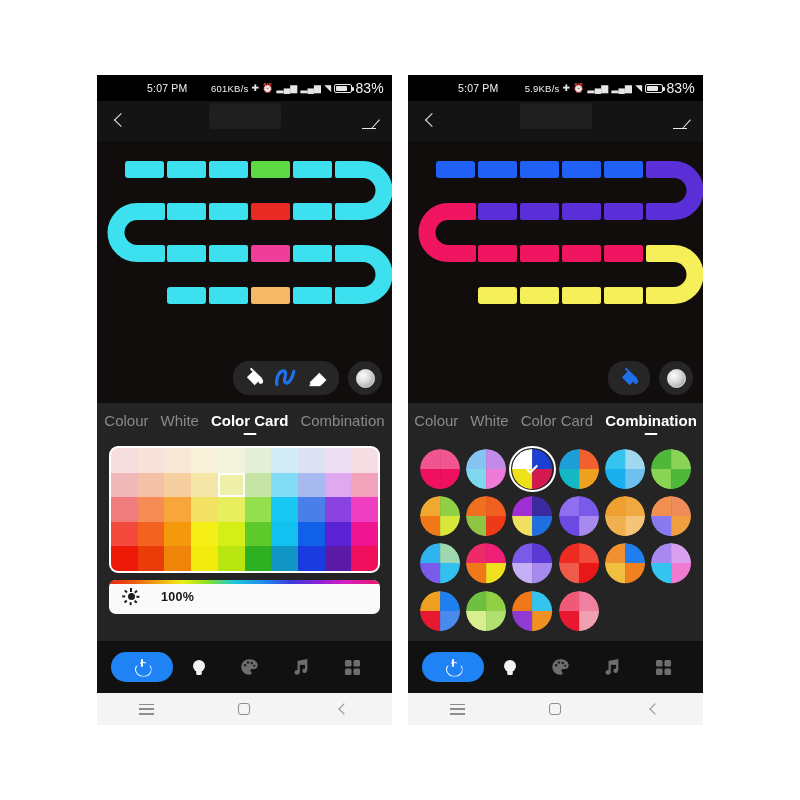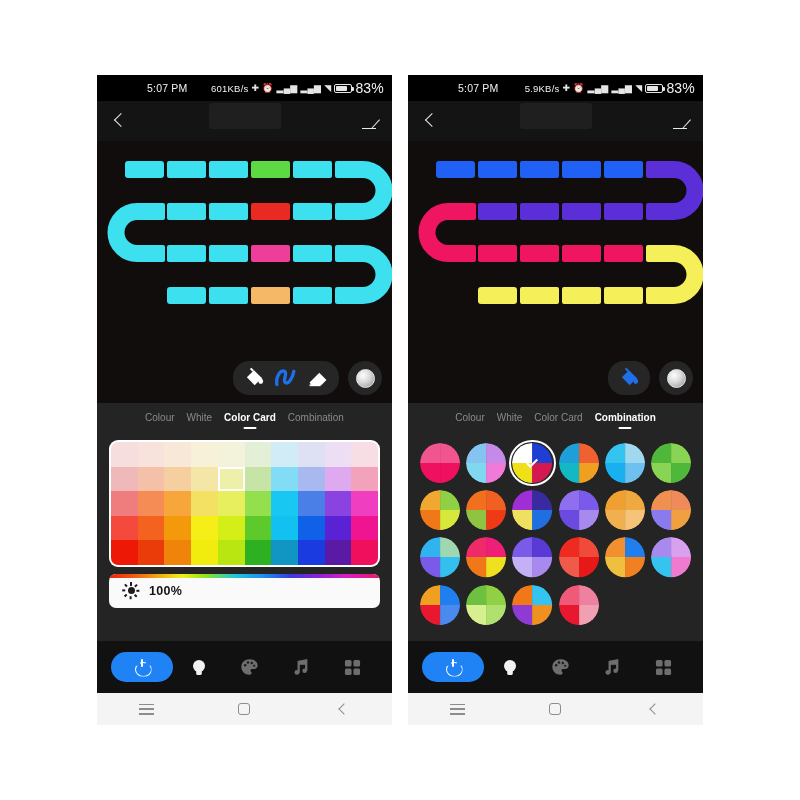--- a/index.html
+++ b/index.html
@@ -133,21 +133,21 @@
 
   
   .tabs {
     background: #242424;
     display: flex; align-items: flex-start; justify-content: center;
     gap: 12px;
     padding: 9px 6px 6px;
     flex: 0 0 auto;
   }
   .tab {
-    font-size: 10px; color: #8a8a8a;
+    font-size: 15px; color: #8a8a8a;
     position: relative; padding-bottom: 7px; white-space: nowrap;
   }
   .tab.active { color: #ffffff; font-weight: bold; }
   .tab.active::after {
     content: ""; position: absolute;
     left: 50%; transform: translateX(-50%); bottom: 1px;
     width: 13px; height: 2px; background: #ffffff; border-radius: 1px;
   }
 
   
@@ -176,21 +176,21 @@
     content: ""; position: absolute; inset: 0;
     border: 2px solid #ffffff; 
   }
 
   .brightness {
     margin-top: 7px;
     background: #fafafa;
     border-radius: 7px;
     height: 34px;
     display: flex; align-items: center;
-    gap: 10px; padding: 0 14px;
+    gap: 22px; padding: 0 14px;
     position: relative; overflow: hidden;
   }
   .bright-strip {
     position: absolute; left: 0; right: 0; top: 0; height: 4px;
     background: linear-gradient(to right,
       #e8220f 0%, #ee5a10 9%, #f0a712 18%, #eef018 27%,
       #8ce020 36%, #1fc9d6 46%, #1e8cf0 57%, #3a3ae0 67%,
       #8a22d6 77%, #d61ec3 87%, #e8186a 100%);
   }
   .sun {

